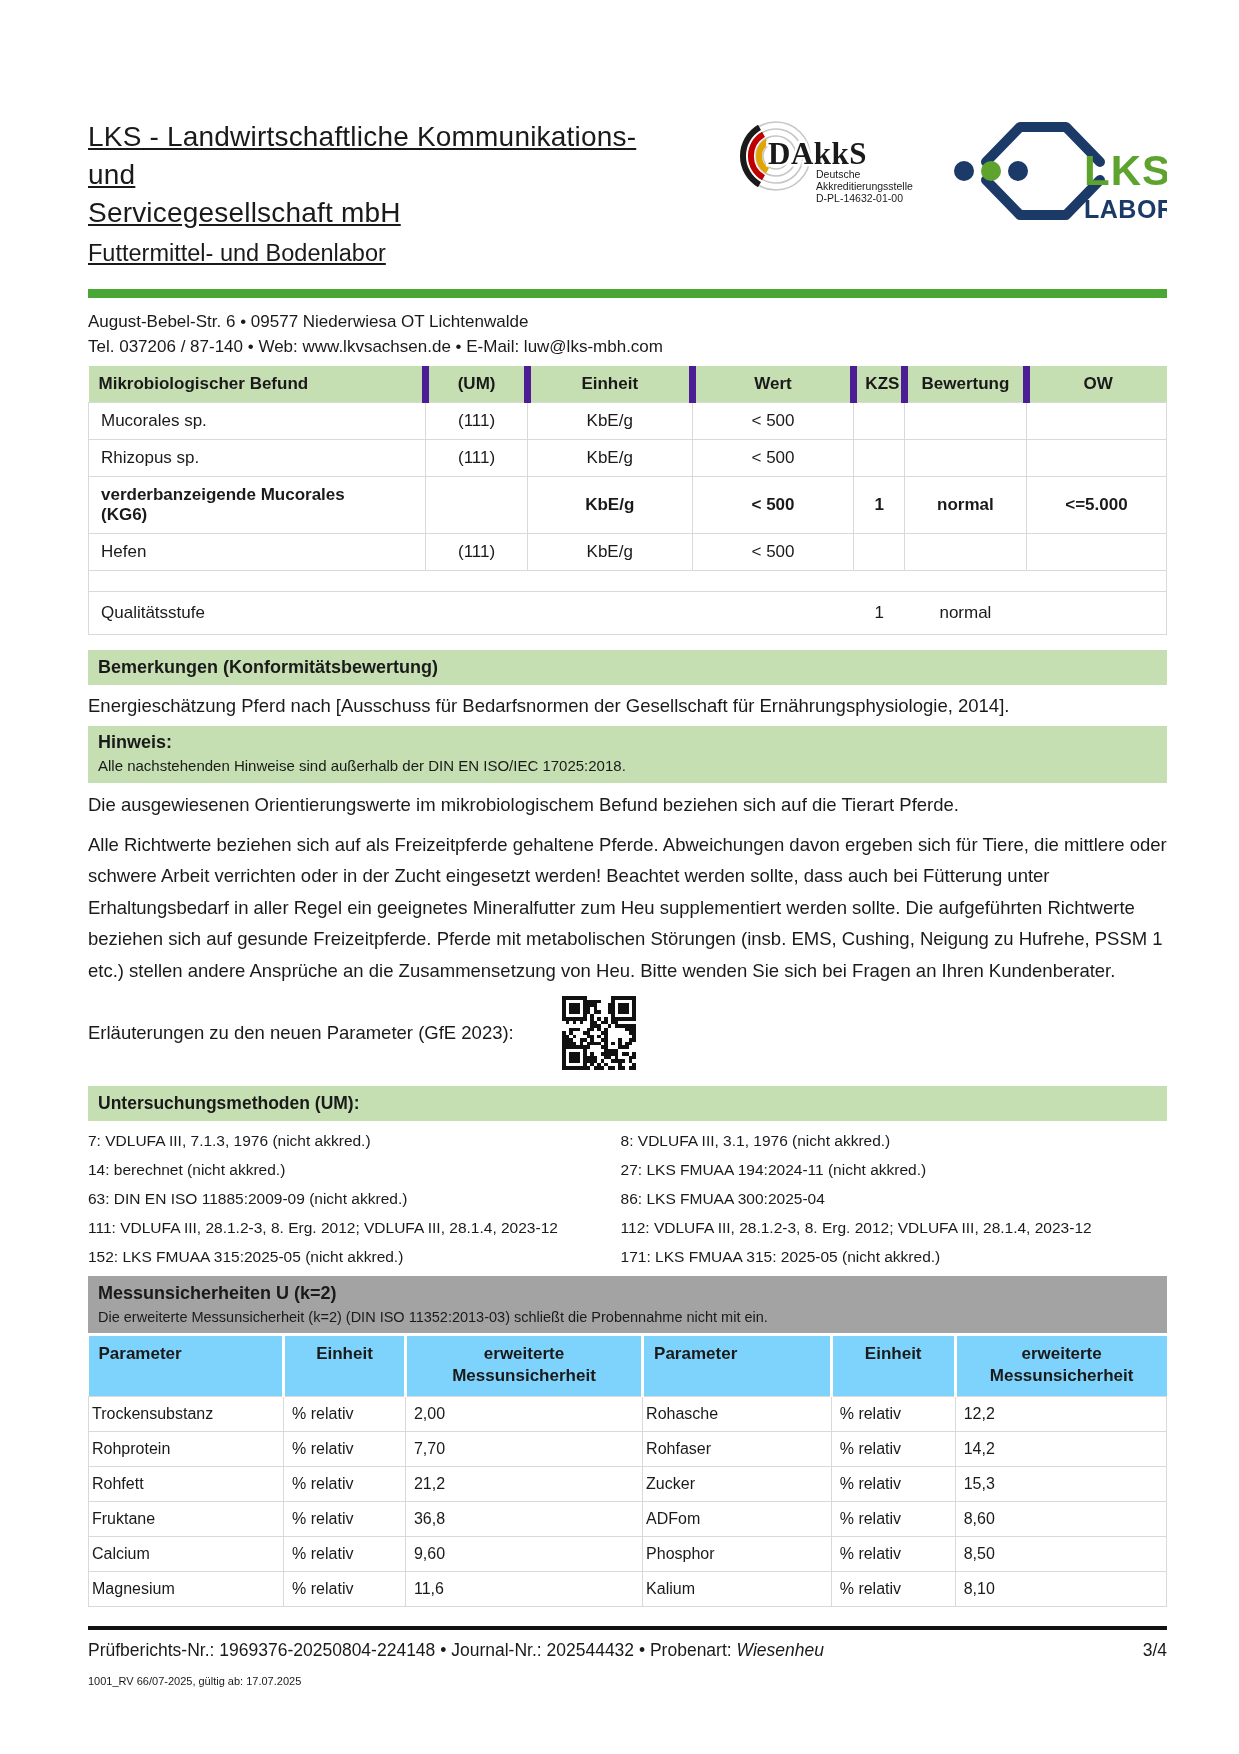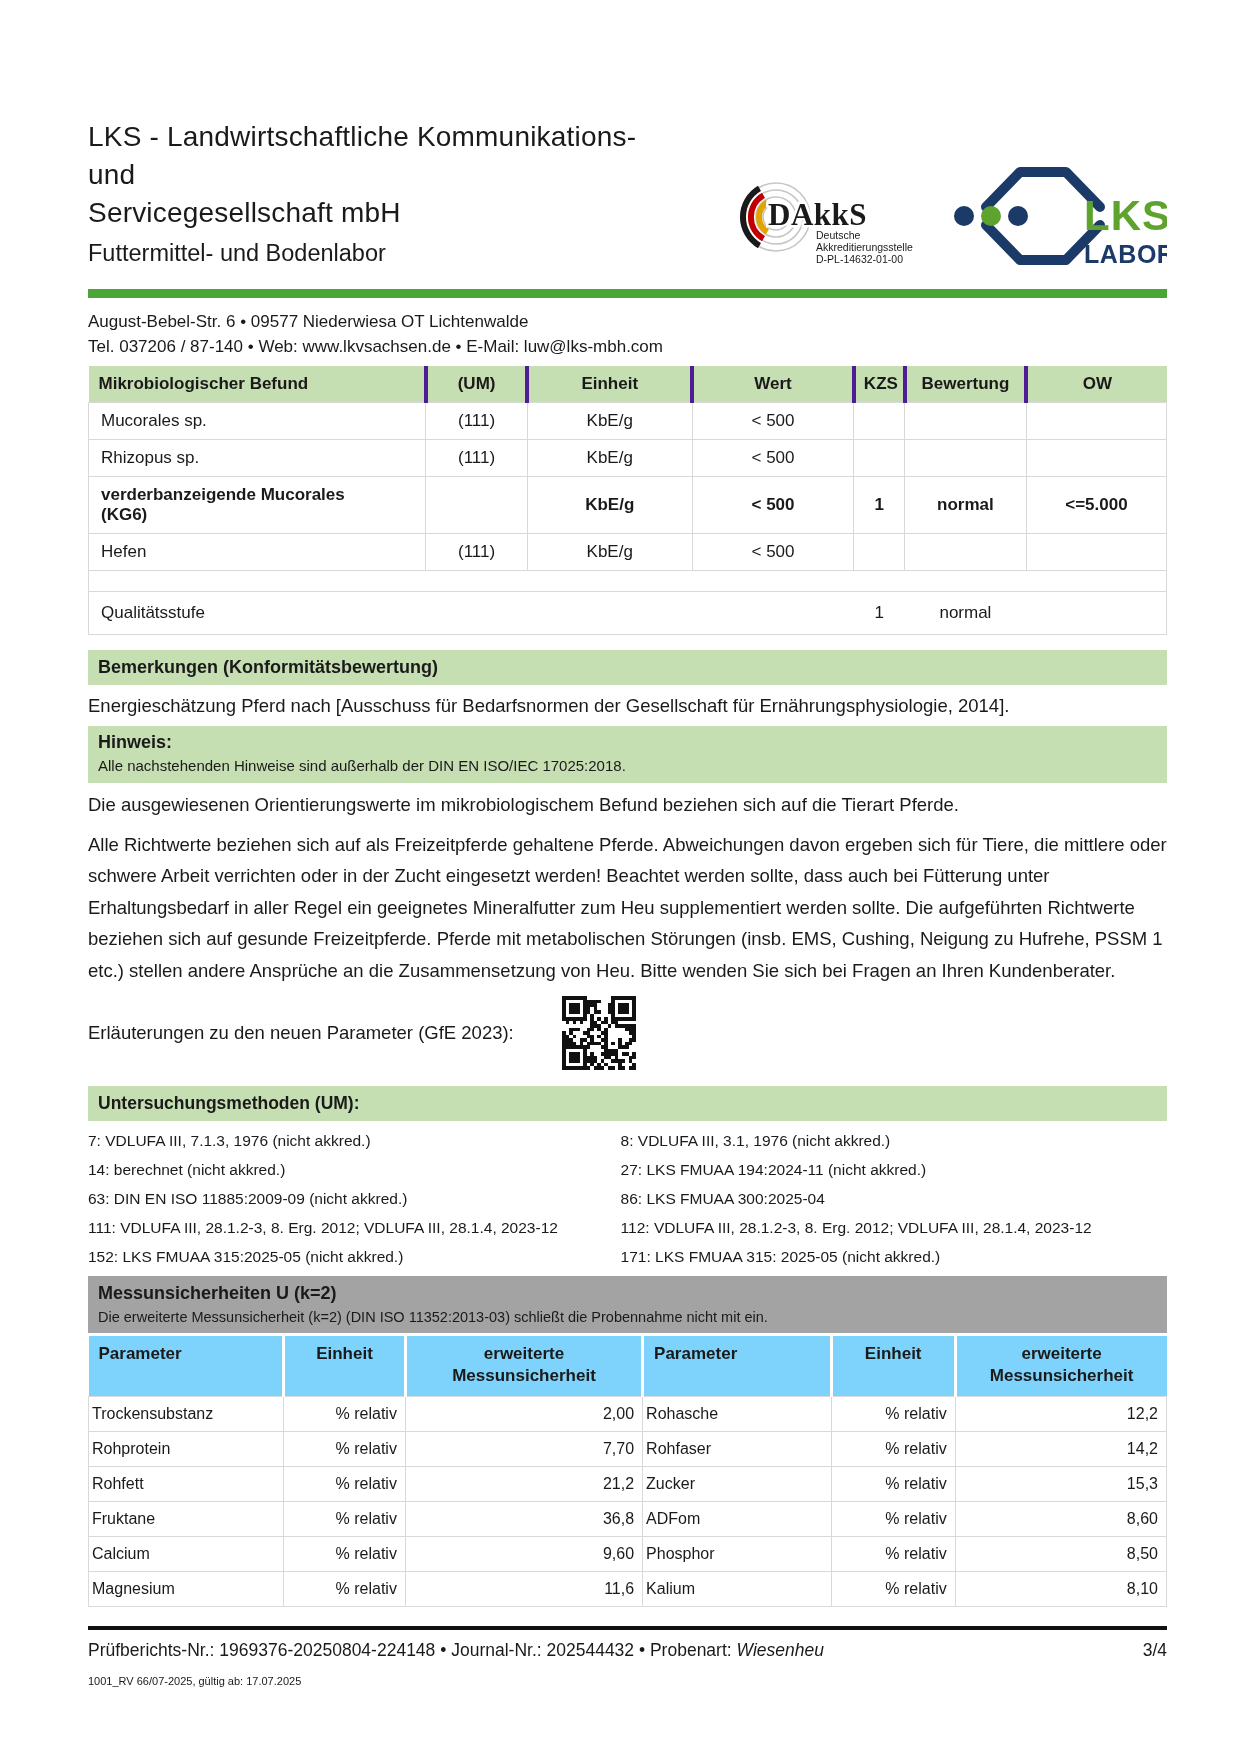--- a/index.html
+++ b/index.html
@@ -2,35 +2,35 @@
 <html><head>
 <meta charset="utf-8">
 <style>
   html,body { margin:0; padding:0; background:#ffffff; }
   .page {
     width:1239px; height:1754px; background:#fff; overflow:hidden;
     box-sizing:border-box; padding:106px 72px 0 88px;
     font-family:"Liberation Sans", sans-serif; color:#1a1a1a; position:relative;
   }
   
-  .header-row { display:flex; align-items:flex-end; }
+  .header-row { display:flex; align-items:flex-start;text-decoration:underline; }
   .company { width:578px; margin-top:12px; }
   .company-title { font-size:28px; line-height:38px; font-weight:400; letter-spacing:.2px; }
   .company-sub { font-size:23.5px; line-height:32px; margin-top:5px; }
   .dakks { width:270px; height:100px; flex:none; margin-top:2px; }
   .lks { width:219px; height:114px; flex:none; margin-left:auto; margin-top:4px; }
   .green-rule { height:9px; background:#4aa635; margin-top:20px; }
   .contact { margin-top:11px; font-size:17px; line-height:25px; }
 
   
   table { border-collapse:collapse; width:100%; table-layout:fixed; }
   .micro { margin-top:7px; font-size:17px; }
   .micro th {
     background:#c6dfb2; font-weight:700; padding:8px 8px; text-align:center;
-    border-left:4px solid #4c1d95; overflow:hidden; white-space:nowrap;
+    border-left:7px solid #4c1d95; overflow:hidden; white-space:nowrap;
   }
   .micro th:first-child { text-align:left; border-left:none; padding-left:10px; }
   .micro td {
     border:1px solid #d9d9d9; padding:8px 8px; text-align:center; background:#fff;
   }
   .micro td.param { text-align:left; padding-left:12px; padding-right:40px; }
   .micro tr.bold td { font-weight:700; }
   .micro td.nv { border-left:none; border-right:none; }
   .micro td.nv:first-child { border-left:1px solid #d9d9d9; }
   .micro td.nv:last-child { border-right:1px solid #d9d9d9; }
@@ -60,21 +60,21 @@
   .mu-block { background:#a3a3a3; margin-top:5px; padding:5px 10px 6px; }
   .mu-title { font-weight:700; font-size:18px; line-height:25px; }
   .mu-sub { font-size:14.5px; line-height:19px; margin-top:2px; }
   .mu { margin-top:3px; font-size:16px; }
   .mu th {
     background:#7dd3fc; font-weight:700; font-size:17px; padding:7px 8px 9px;
     vertical-align:top; border-left:3px solid #fff; line-height:22px;
   }
   .mu th:first-child { border-left:none; text-align:left; padding-left:10px; }
   .mu th.left { text-align:left; padding-left:10px; }
-  .mu td { border:1px solid #d9d9d9; padding:8px 8px; text-align:right; }
+  .mu td { border:1px solid #d9d9d9; padding:8px 8px; text-align:left; }
   .mu td.p { text-align:left; padding-left:3px; }
 
   .footer-rule { height:4px; background:#111; margin-top:19px; }
   .footer-line { display:flex; align-items:baseline; font-size:17.5px; margin-top:10px; }
   .footer-left { flex:1; }
   .probenart { font-style:italic; }
   .page-num { flex:none; }
   .footer-small { font-size:11px; margin-top:14px; color:#1a1a1a; }
 </style>
 </head>

